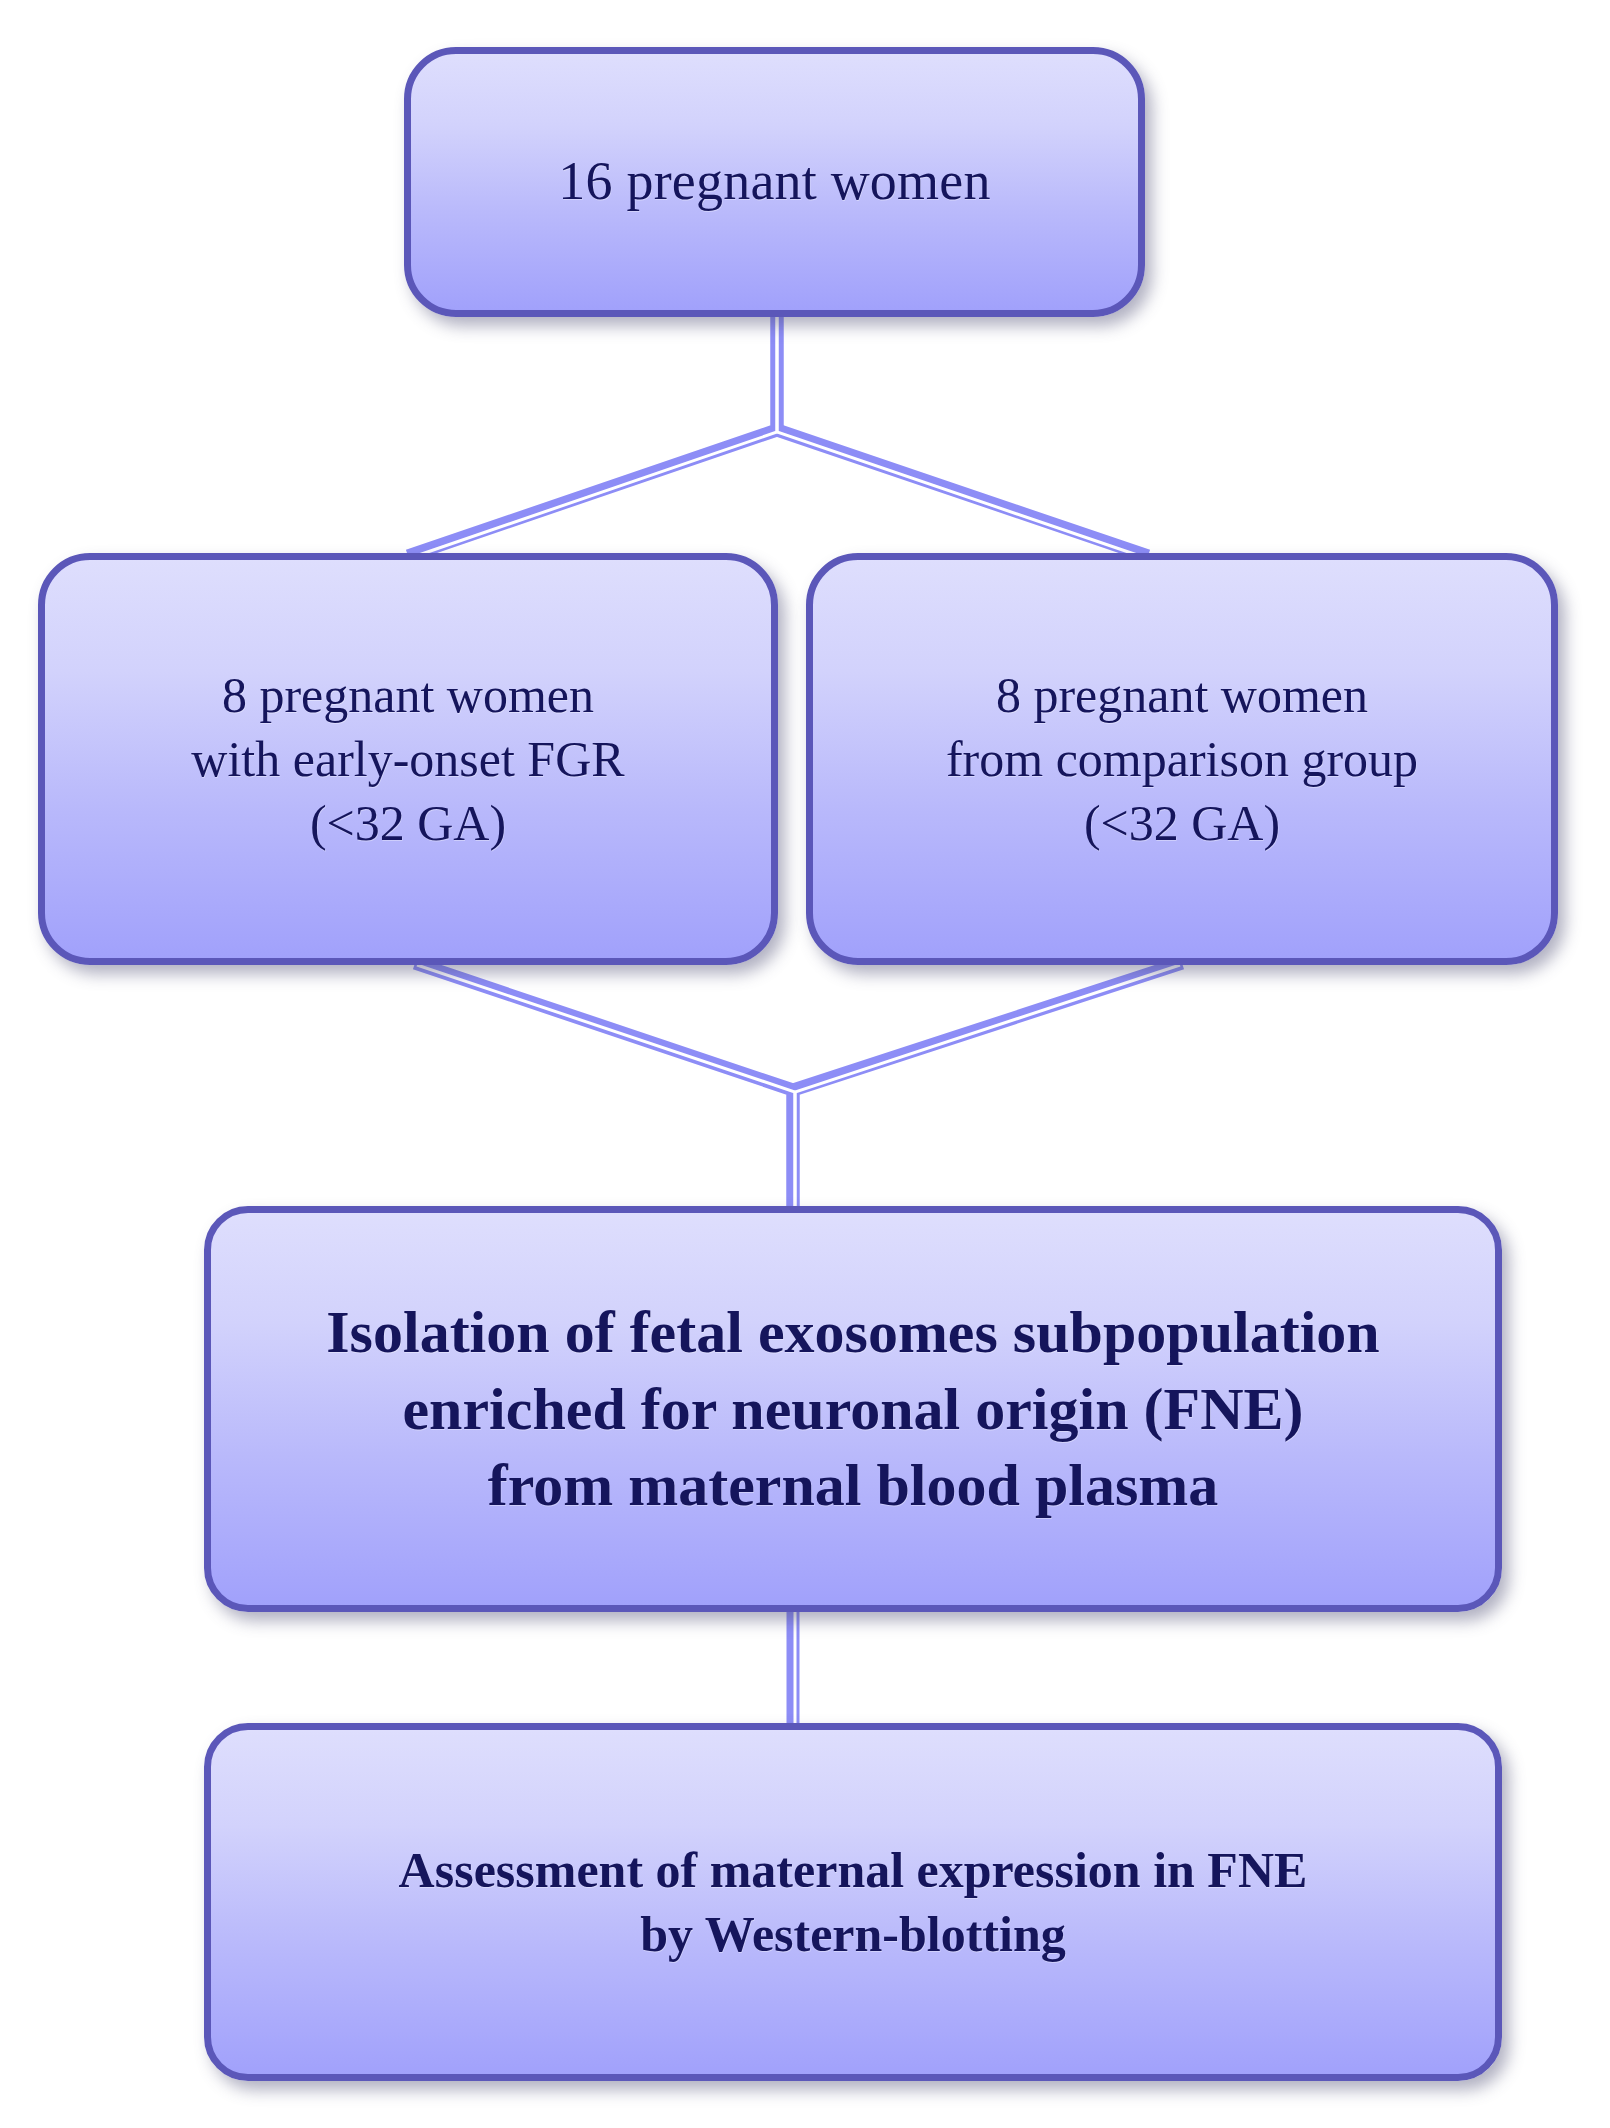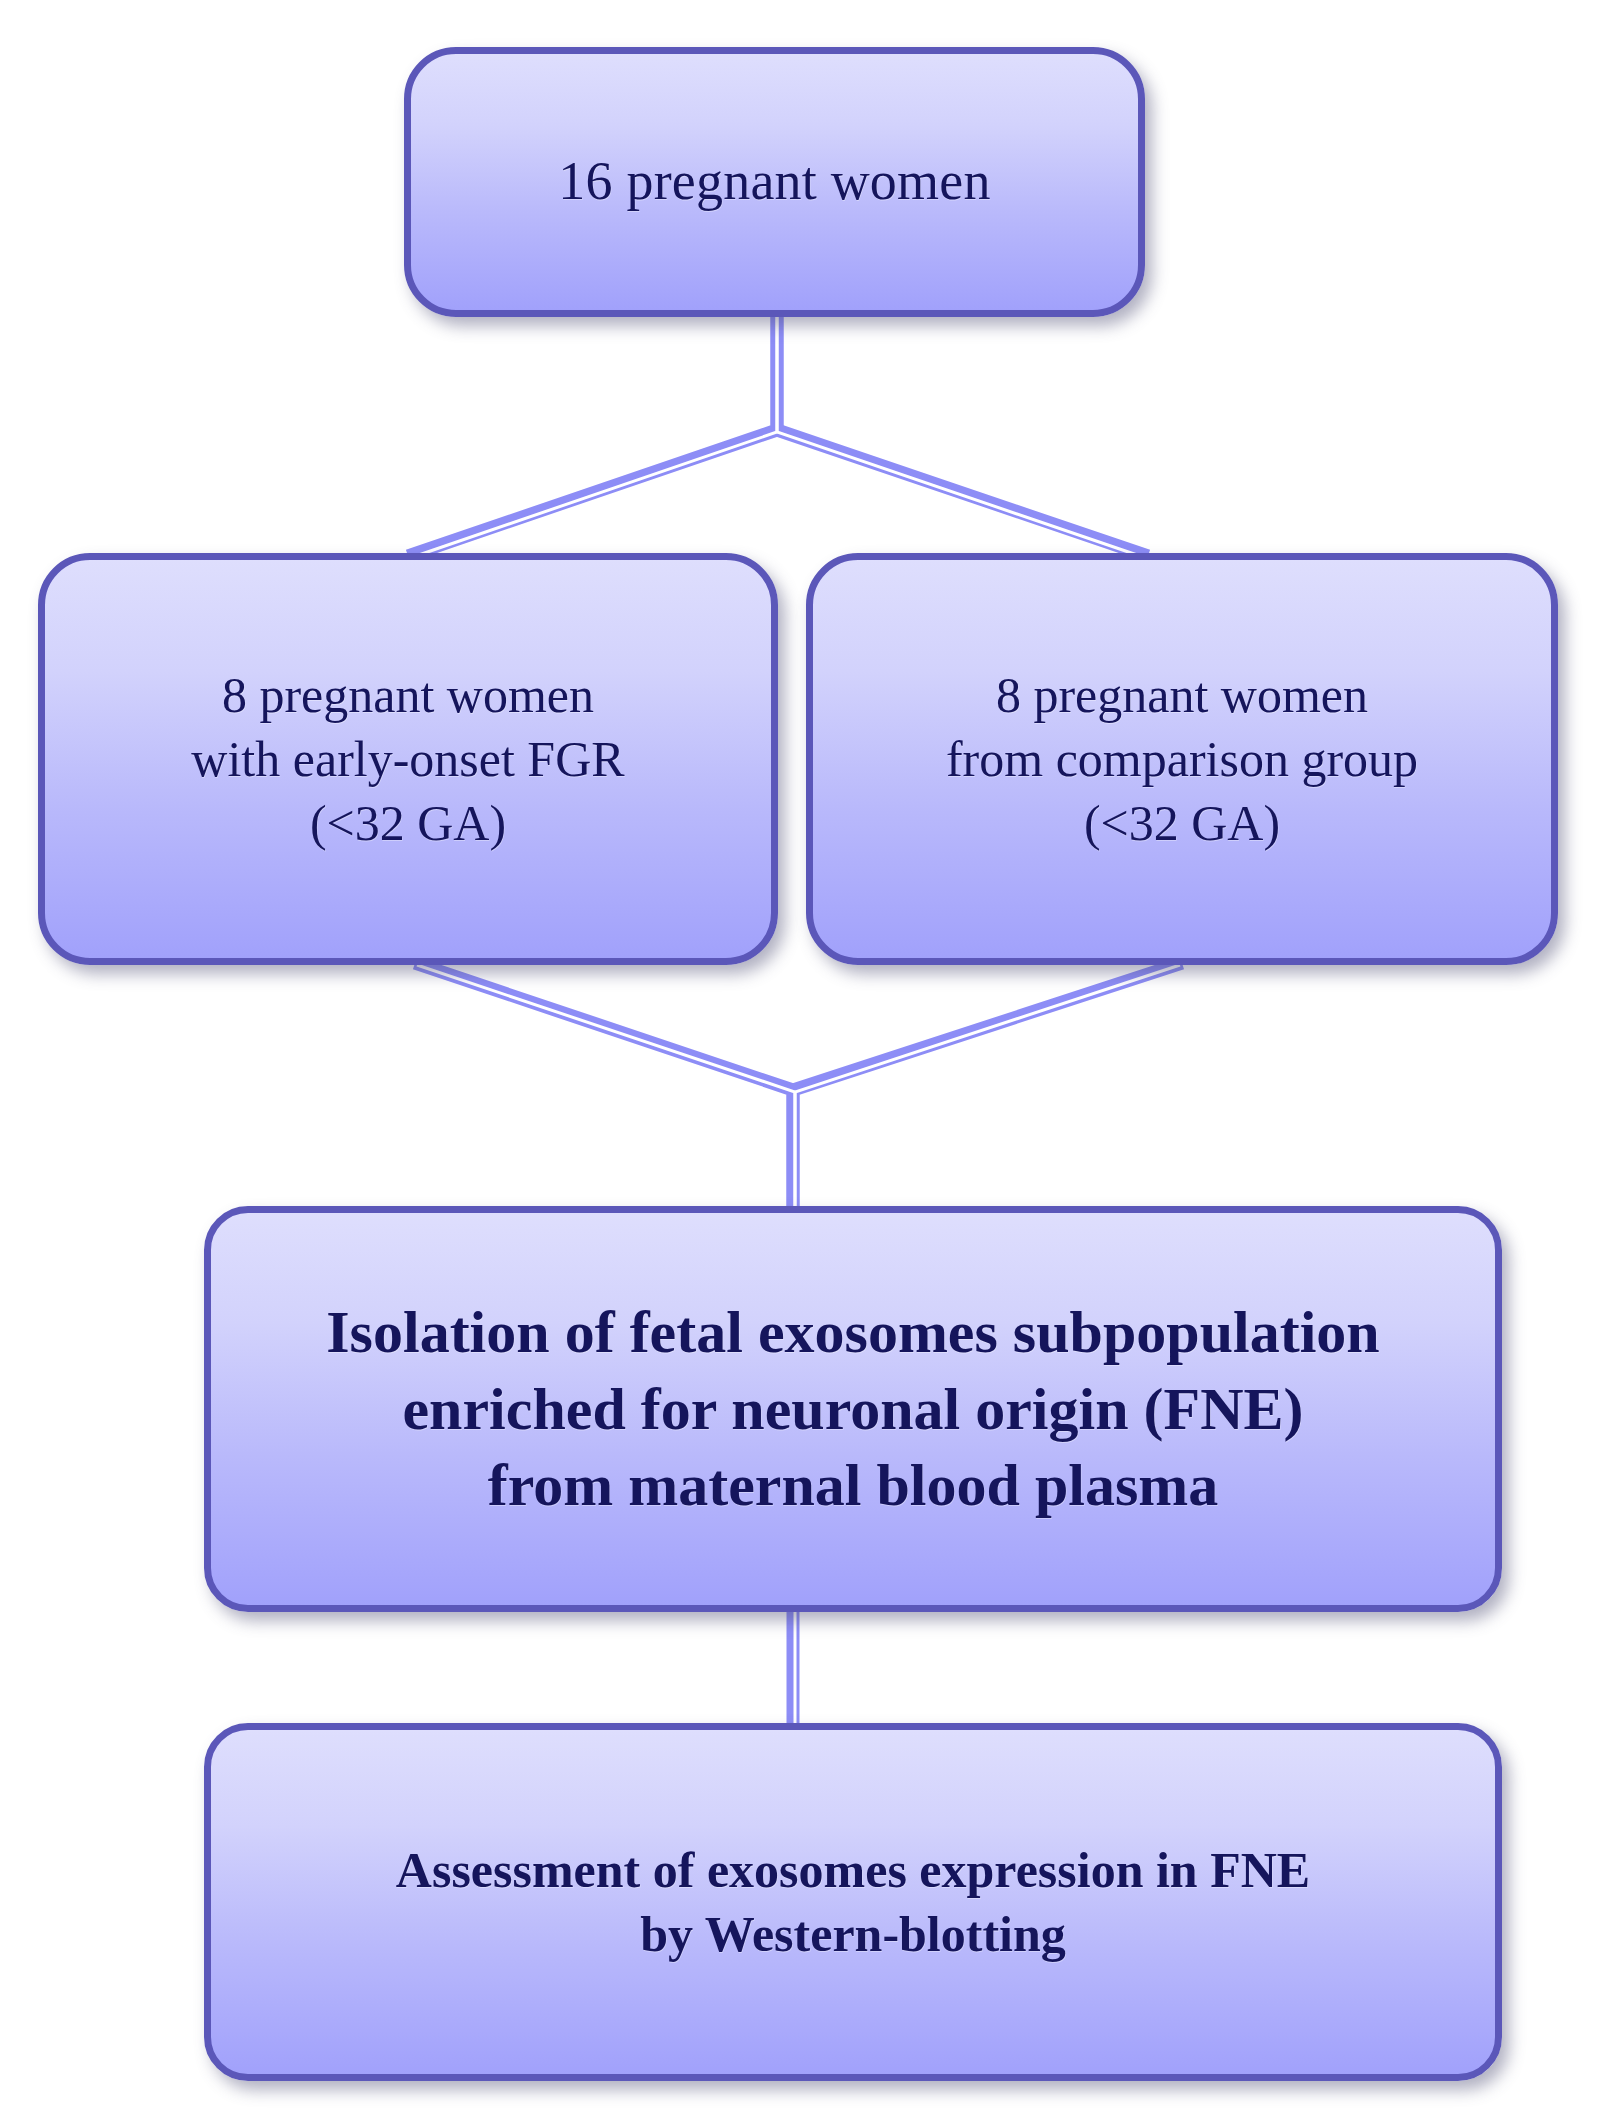--- a/index.html
+++ b/index.html
@@ -150,17 +150,17 @@
 (&lt;32 GA)</span>
   </div>
 
   <div class="node" id="node-isolation">
     <span class="label">Isolation of fetal exosomes subpopulation
 enriched for neuronal origin (FNE)
 from maternal blood plasma</span>
   </div>
 
   <div class="node" id="node-assessment">
-    <span class="label">Assessment of exosomes expression in FNE
+    <span class="label">Assessment of maternal expression in FNE
 by Western-blotting</span>
   </div>
 
 </div>
 
 </body></html>

